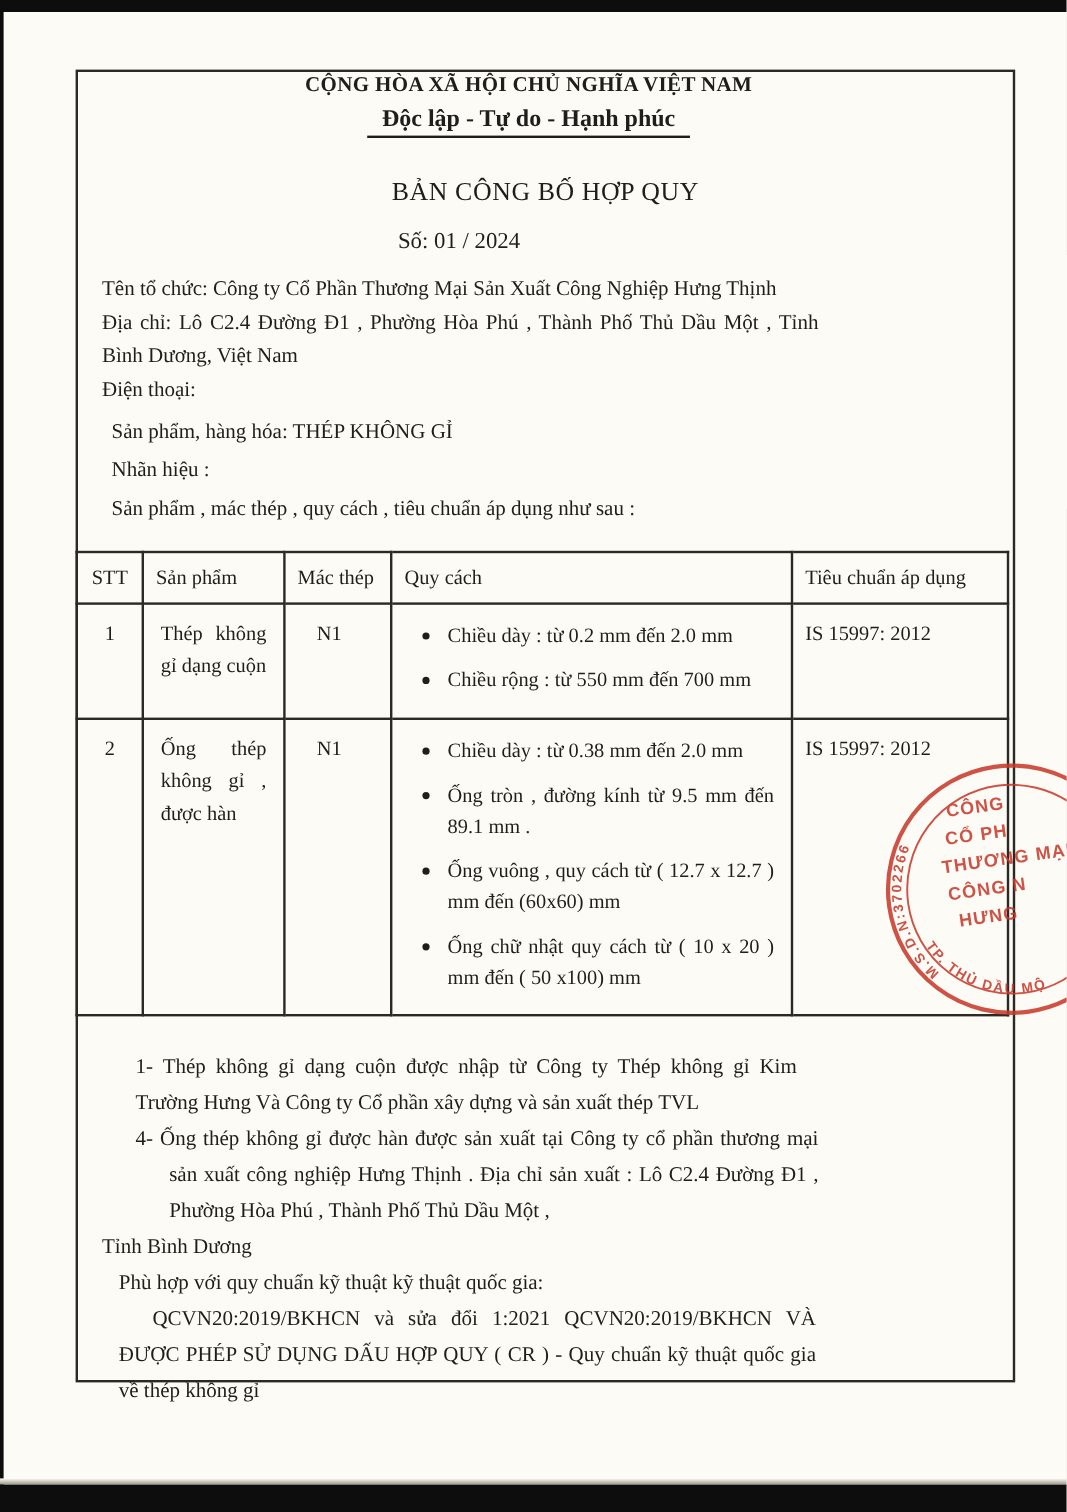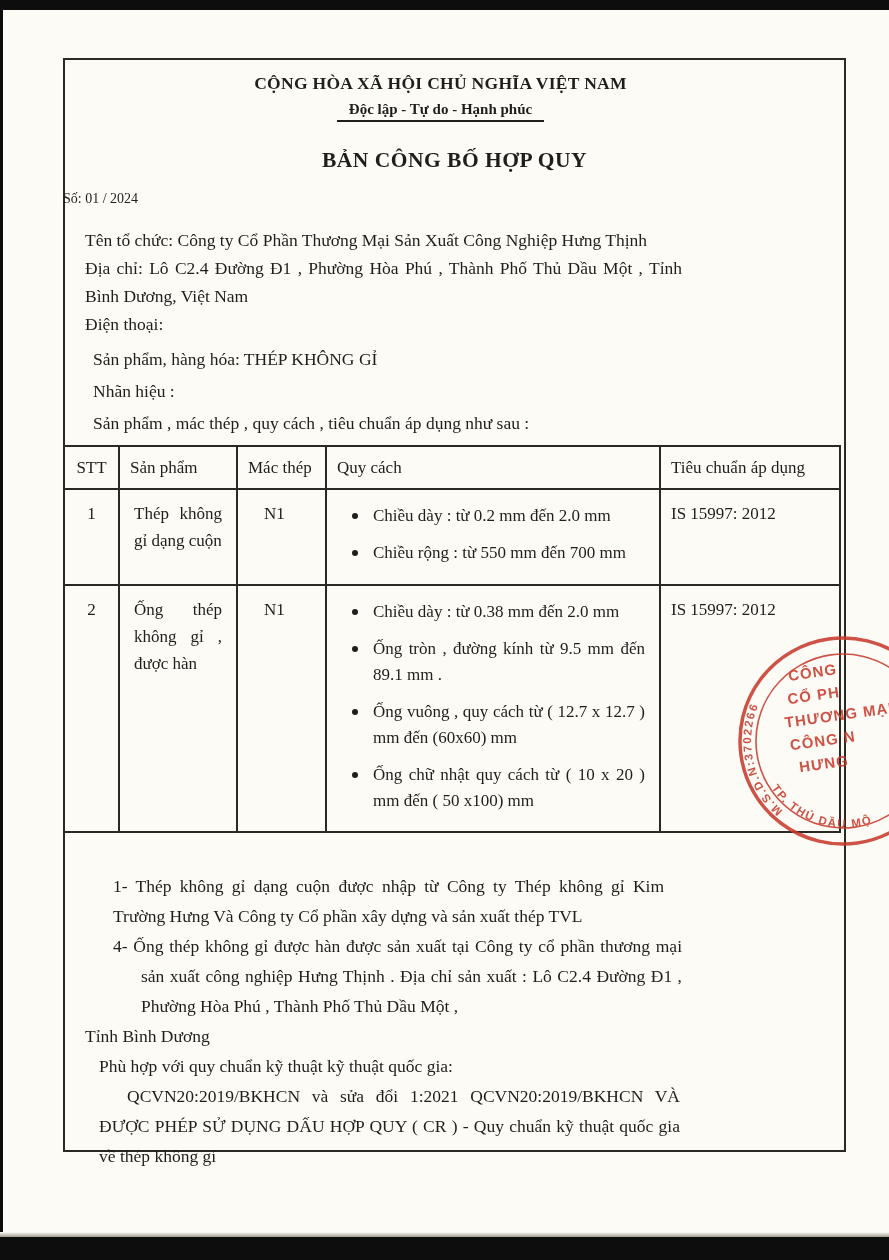--- a/index.html
+++ b/index.html
@@ -7,54 +7,54 @@
   body{width:889px;height:1260px}
   .page{position:relative;width:889px;height:1260px;background:#fcfbf6;overflow:hidden;
         font-family:"Liberation Serif","DejaVu Serif",serif;color:#201e1a}
   .scan-top{position:absolute;top:0;left:0;width:889px;height:10px;background:#0d0d0d}
   .scan-left{position:absolute;top:0;left:0;width:3px;height:1260px;background:#0d0d0d}
   .scan-bottom{position:absolute;bottom:0;left:0;width:889px;height:23px;background:#0d0d0d}
   .scan-bottom::before{content:"";position:absolute;top:-5px;left:0;width:100%;height:5px;
         background:linear-gradient(#fcfbf6,#a09a8e)}
   .frame{position:absolute;left:63px;top:58px;width:783px;height:1094px;border:2px solid #2b2923}
 
-  .header{position:absolute;left:63px;top:73px;width:755px;text-align:center}
+  .header{position:absolute;left:63px;top:60px;width:755px;text-align:center}
   .national{font-weight:bold;font-size:17.5px;letter-spacing:.3px}
-  .motto{display:inline-block;margin-top:7px;font-weight:bold;font-size:15px;
+  .motto{display:inline-block;margin-top:7px;font-weight:bold;font-size:20px;
          padding:0 12px 2px;border-bottom:2px solid #201e1a}
   .title{position:absolute;left:63px;top:148px;width:783px;text-align:center;
-         font-weight:bold;font-size:21.5px;letter-spacing:.5px}
-  .number{position:absolute;left:63px;top:191px;width:639px;text-align:left;font-size:14px}
+         font-weight:normal;font-size:21.5px;letter-spacing:.5px}
+  .number{position:absolute;left:63px;top:191px;width:639px;text-align:center;font-size:19px}
 
   .doc{position:absolute;left:63px;top:226px;width:637px;font-size:17.5px;line-height:28px}
   .para{padding:0 18px 0 22px}
   .para.indent{padding-left:30px}
   .para.justify{text-align:justify}
   .gap-sm{margin-top:4px}
   .gap-md{margin-top:7px}
   .bold{font-weight:normal}
 
-  table.spec{border-collapse:collapse;width:776px;margin-top:8px;font-size:17px;table-layout:fixed}
+  table.spec{border-collapse:collapse;width:776px;margin-top:22px;font-size:17px;table-layout:fixed}
   .spec th,.spec td{border:2px solid #2b2923;vertical-align:top;font-weight:normal;text-align:left}
   .spec thead th{height:43px;vertical-align:middle;padding:0 10px;line-height:20px}
   th.c-stt,td.c-stt{text-align:center}
   tr.r1{height:96px}
   tr.r2{height:242px}
   td.c-stt{padding-top:10px}
   td.c-name{padding:10px 14px;text-align:justify;line-height:27px}
   td.c-grade{padding:10px 0 0 26px}
   td.c-qc{padding:6px 14px 6px 20px}
   td.c-std{padding:10px 8px 0 10px}
   .spec ul{list-style:none}
   .spec li{position:relative;padding-left:26px;margin:7px 0 11px;text-align:justify;line-height:26px}
   .spec li::before{content:"";position:absolute;left:5px;top:10px;width:6px;height:6px;
         border-radius:50%;background:#201e1a}
 
   .notes{line-height:30px}
-  .note-a{margin-top:38px;padding:0 36px 0 50px;text-align:justify}
+  .note-a{margin-top:26px;padding:0 36px 0 50px;text-align:justify}
   .note-b{padding:0 18px 0 78px;text-indent:-28px;text-align:justify}
   .note-c{padding-left:22px}
   .note-d{padding-left:36px}
   .note-e{padding:0 20px 0 36px;text-indent:28px;text-align:justify}
 
   .stamp{position:absolute;left:728px;top:626px;width:230px;height:230px;
          opacity:.87;transform:rotate(-8deg)}
   .ring-outer{fill:none;stroke:#c8392b;stroke-width:3.5}
   .ring-inner{fill:none;stroke:#c8392b;stroke-width:1.6}
   .arc-text{fill:#c8392b;font-family:"Liberation Sans","DejaVu Sans",sans-serif;

